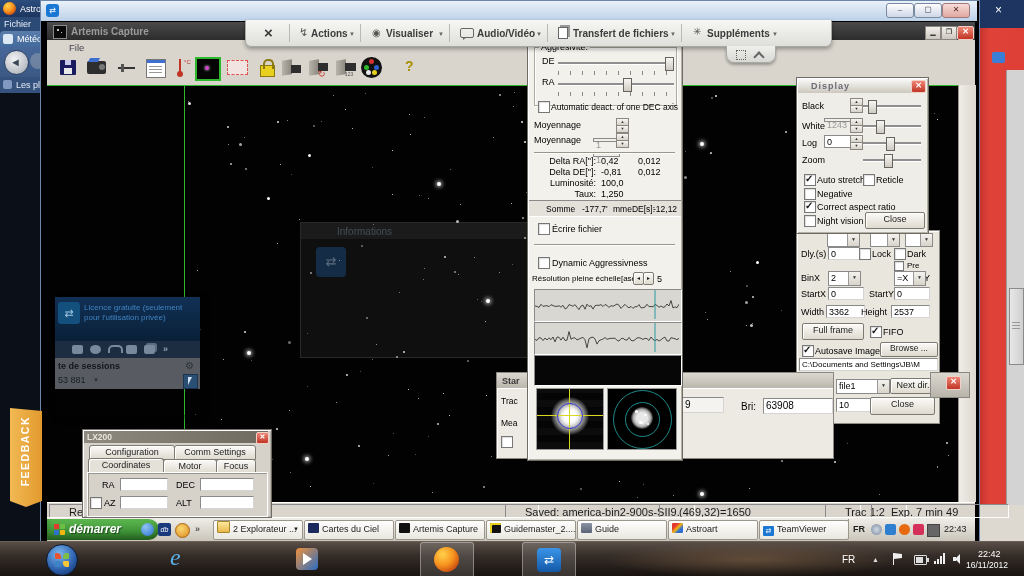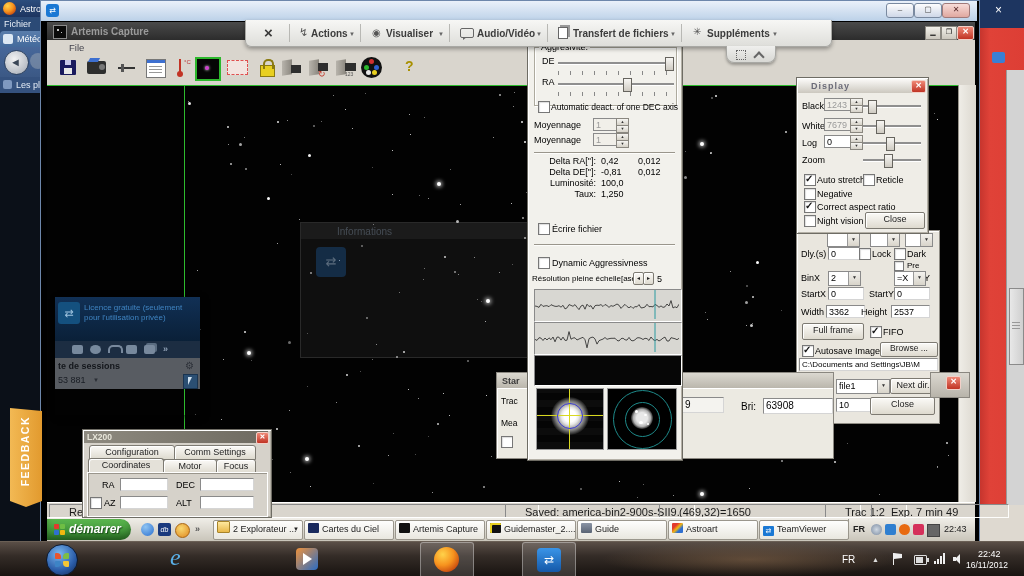--- a/index.html
+++ b/index.html
@@ -12,21 +12,21 @@
   .b3{position:absolute;background:linear-gradient(#fbfaf7,#dedacf);border:1px solid #7d7a72;border-radius:2px;
     font-size:9px;text-align:center;color:#222;line-height:1.4;box-shadow:inset 1px 1px 0 #fff;}
   .cb{position:absolute;width:10px;height:10px;background:#fff;border:1px solid #777;box-shadow:inset 1px 1px 1px #ddd;}
   .ck:before{content:"✓";position:absolute;left:0;top:-2px;font-size:10px;font-weight:bold;color:#111;}
   .etch{position:absolute;height:0;border-top:1px solid #9a968c;border-bottom:1px solid #fdfdfb;}
   .str{position:absolute;height:2px;background:#8f8f8f;box-shadow:0 1px 0 #fff;}
   .sth{position:absolute;width:7px;height:12px;background:linear-gradient(#f7f6f3,#cfcbc2);border:1px solid #66645e;}
   .tks{position:absolute;height:4px;background:repeating-linear-gradient(90deg,#888 0 1px,transparent 1px 12px);}
   .spn{position:absolute;height:13px;}
   .spn .v{position:absolute;left:0;top:0;bottom:0;width:21px;background:#fff;border:1px solid #8a8a8a;font-size:9px;padding:1px 2px;line-height:1.2;}
-  .spn.dis .v{background:#f1efe9;color:#9a9a9a;}
+  .spn.dis .v{background:#f1efe9;color:#9a9a9a;margin-top:20px;}
   .spn .ud{position:absolute;left:23px;top:0;width:11px;height:13px;}
   .ud i{position:absolute;left:0;width:11px;height:6px;background:linear-gradient(#f6f5f2,#d6d2c8);border:1px solid #8a8780;font-style:normal;font-size:4px;line-height:5px;text-align:center;color:#333;}
   .ud i.up{top:0;} .ud i.dn{top:7px;}
   .cmb{position:absolute;background:#fff;border:1px solid #8a8a8a;font-size:9px;line-height:1.2;padding:1px 2px;white-space:nowrap;}
   .cmb .da{position:absolute;right:0;top:0;bottom:0;width:11px;background:linear-gradient(#f3f2ee,#d8d4ca);border-left:1px solid #999;
     font-size:5px;text-align:center;color:#333;line-height:11px;}
   .rx{position:absolute;background:linear-gradient(#ef8876,#c03425);border:1px solid #f2d0c8;border-radius:2px;color:#fff;
     font-size:8px;line-height:9px;text-align:center;font-weight:bold;}
   .grp{position:absolute;border:1px solid #adaa9e;box-shadow:inset 1px 1px 0 #fff,1px 1px 0 #fff;}
   .seg{position:absolute;border:1px solid;border-color:#8a8a8a #fdfdfb #fdfdfb #8a8a8a;font-size:11px;color:#1a1a1a;
@@ -440,21 +440,21 @@
 
     <div class="a" style="left:0;top:480px;width:928px;height:15px;background:#d9d5cd;border-top:1px solid #fff;">
       <div class="seg" style="left:2px;top:1px;width:450px;"><span>Ready</span></div>
       <div class="seg" style="left:458px;top:1px;width:150px;"><span>Saved: america-bin2-900s-SII9.</span></div>
       <div class="seg" style="left:612px;top:1px;width:162px;"><span>(469,32)=1650</span></div>
       <div class="seg" style="left:778px;top:1px;width:42px;"><span>Trac 1:2</span></div>
       <div class="seg" style="left:824px;top:1px;width:98px;"><span>Exp. 7 min 49</span></div>
     </div>
 
     <div class="a" style="left:0;top:495px;width:928px;height:23px;background:linear-gradient(#f0eee8,#c9c5ba);border-top:1px solid #fff;">
-      <div class="a" style="left:0;top:1px;width:84px;height:21px;border-radius:0 11px 11px 0;background:linear-gradient(#5cb950,#2d7a28);box-shadow:inset 0 -4px 6px rgba(0,0,0,.25);">
+      <div class="a" style="left:0;top:1px;width:84px;height:21px;border-radius:0 11px 11px 0;background:linear-gradient(#5cb950,#2d7a28);box-shadow:inset 0 -4px 6px rgba(0,0,0,.25);padding-left:28px;">
         <div class="a" style="left:7px;top:5px;width:11px;height:11px;">
           <div class="a" style="left:0;top:0;width:5px;height:5px;background:#e23a2e;border-radius:1px;"></div>
           <div class="a" style="left:6px;top:0;width:5px;height:5px;background:#6fbe44;border-radius:1px;"></div>
           <div class="a" style="left:0;top:6px;width:5px;height:5px;background:#2f6fd0;border-radius:1px;"></div>
           <div class="a" style="left:6px;top:6px;width:5px;height:5px;background:#f0b810;border-radius:1px;"></div>
         </div>
         <div class="t" style="left:22px;top:4px;font-size:12px;font-weight:bold;font-style:italic;color:#fff;text-shadow:1px 1px 1px #1a4a18;">démarrer</div>
       </div>
       <div class="a" style="left:94px;top:5px;width:13px;height:13px;border-radius:50%;background:radial-gradient(circle at 35% 30%,#8fc4f2,#2a6fd0);"></div>
       <div class="a" style="left:111px;top:5px;width:13px;height:13px;background:#1a3a7e;border-radius:2px;color:#fff;font-size:7px;text-align:center;line-height:13px;font-style:italic;">db</div>
@@ -617,20 +617,26 @@
     <div class="t" style="left:0;top:126px;width:68px;text-align:right;">Delta RA["]:</div>
     <div class="t" style="left:73px;top:126px;">0,42</div>
     <div class="t" style="left:110px;top:126px;">0,012</div>
     <div class="t" style="left:0;top:137px;width:68px;text-align:right;">Delta DE["]:</div>
     <div class="t" style="left:73px;top:137px;">-0,81</div>
     <div class="t" style="left:110px;top:137px;">0,012</div>
     <div class="t" style="left:0;top:148px;width:68px;text-align:right;">Luminosité:</div>
     <div class="t" style="left:73px;top:148px;">100,0</div>
     <div class="t" style="left:0;top:159px;width:68px;text-align:right;">Taux:</div>
     <div class="t" style="left:73px;top:159px;">1,250</div>
+    <div class="a" style="left:1px;top:169px;width:152px;height:15px;background:#e4e1da;border-top:1px solid #8a8a8a;border-bottom:1px solid #fff;">
+      <div class="t" style="left:17px;top:4px;font-size:8.5px;">Somme</div>
+      <div class="t" style="left:53px;top:4px;font-size:8.5px;">-177,7'</div>
+      <div class="t" style="left:84px;top:4px;font-size:8.5px;">mmeDE[s]:</div>
+      <div class="t" style="left:124px;top:4px;font-size:8.5px;">-12,12</div>
+    </div>
     <div class="cb" style="left:10px;top:192px;"></div>
     <div class="t" style="left:24px;top:194px;">Écrire fichier</div>
     <div class="etch" style="left:6px;top:213px;width:141px;"></div>
     <div class="cb" style="left:10px;top:226px;"></div>
     <div class="t" style="left:24px;top:228px;">Dynamic Aggressivness</div>
     <div class="t" style="left:4px;top:244px;font-size:8px;">Résolution pleine échelle[asec]:</div>
     <div class="b3" style="left:105px;top:241px;width:9px;height:11px;font-size:6px;line-height:10px;">◂</div>
     <div class="b3" style="left:115px;top:241px;width:9px;height:11px;font-size:6px;line-height:10px;">▸</div>
     <div class="t" style="left:129px;top:244px;">5</div>
     <div class="a" style="left:6px;top:258px;width:146px;height:31px;background:#d8d7d2;border:1px solid;border-color:#8a8a8a #fff #fff #8a8a8a;">

